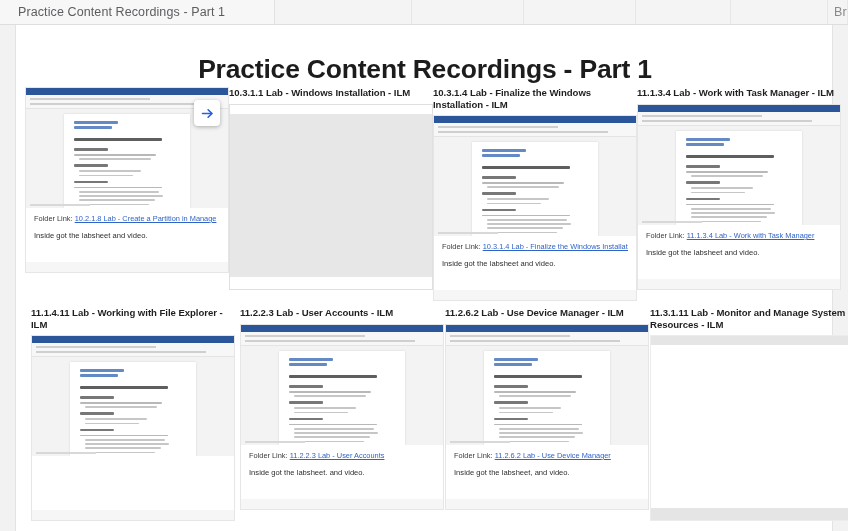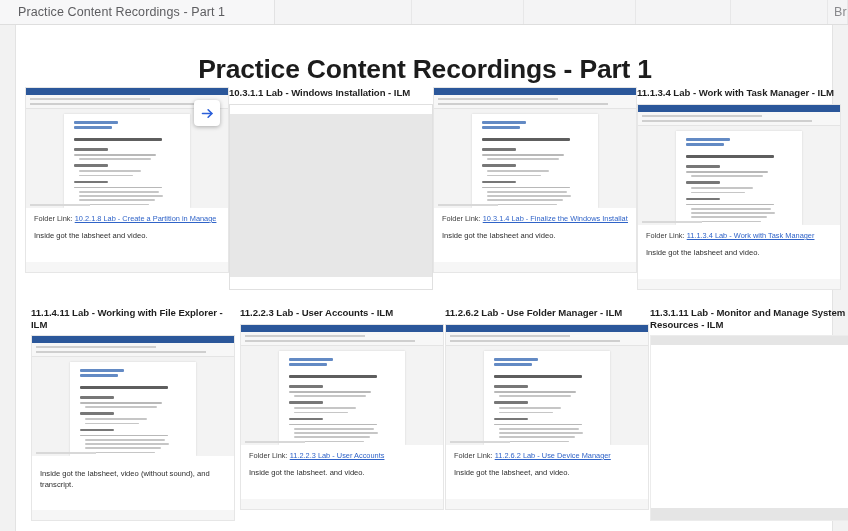--- a/index.html
+++ b/index.html
@@ -203,20 +203,21 @@
             </div>
           </div>
           <div class="card" style="left: 204px;">
             <div class="card-title">10.3.1.1 Lab - Windows Installation - ILM</div>
             <div class="card-body blank">
               <div class="rail top" style="background: rgb(255, 255, 255);"></div>
               <div class="rail bot" style="background: rgb(255, 255, 255);"></div>
             </div>
           </div>
           <div class="card" style="left: 408px;">
+            <div class="card-title">10.3.1.4 Lab - Finalize the Windows Installation - ILM</div>
             <div class="card-body">
               <div class="thumb">
                 <div class="ribbon-blue"></div>
                 <div class="ribbon-gray"></div>
                 <div class="sheet">
                   <div class="logo">
                     <div class="l1"></div>
                     <div class="l2"></div>
                   </div>
                   <div class="doc-h" style="top: 24px;"></div>
@@ -302,21 +303,20 @@
                   <div class="doc-l" style="width: 88px; top: 72.8px;"></div>
                   <div class="doc-b" style="width: 80px; top: 77px;"></div>
                   <div class="doc-b" style="width: 84px; top: 81.2px;"></div>
                   <div class="doc-b" style="width: 76px; top: 85.4px;"></div>
                   <div class="doc-b" style="width: 70px; top: 89.6px;"></div>
                   <div class="doc-l" style="width: 60px; top: 93.8px;"></div>
                 </div>
                 <div class="statusline"></div>
               </div>
               <div class="card-text">
-                <div class="card-desc">Inside got the labsheet, video (without sound), and transcript.</div>
               </div>
               <div class="pad"></div>
             </div>
           </div>
           <div class="card" style="left: 215px;">
             <div class="card-title">11.2.2.3 Lab - User Accounts - ILM</div>
             <div class="card-body">
               <div class="thumb">
                 <div class="ribbon-blue"></div>
                 <div class="ribbon-gray"></div>
@@ -343,21 +343,21 @@
                 <div class="statusline"></div>
               </div>
               <div class="card-text">
                 <div class="folder-line"><span class="folder-label">Folder Link:</span> <a class="folder-link" href="#">11.2.2.3 Lab - User Accounts</a></div>
                 <div class="card-desc">Inside got the labsheet. and video.</div>
               </div>
               <div class="pad"></div>
             </div>
           </div>
           <div class="card" style="left: 420px;">
-            <div class="card-title">11.2.6.2 Lab - Use Folder Manager - ILM</div>
+            <div class="card-title">11.2.6.2 Lab - Use Device Manager - ILM</div>
             <div class="card-body">
               <div class="thumb">
                 <div class="ribbon-blue"></div>
                 <div class="ribbon-gray"></div>
                 <div class="sheet">
                   <div class="logo">
                     <div class="l1"></div>
                     <div class="l2"></div>
                   </div>
                   <div class="doc-h" style="top: 24px;"></div>

